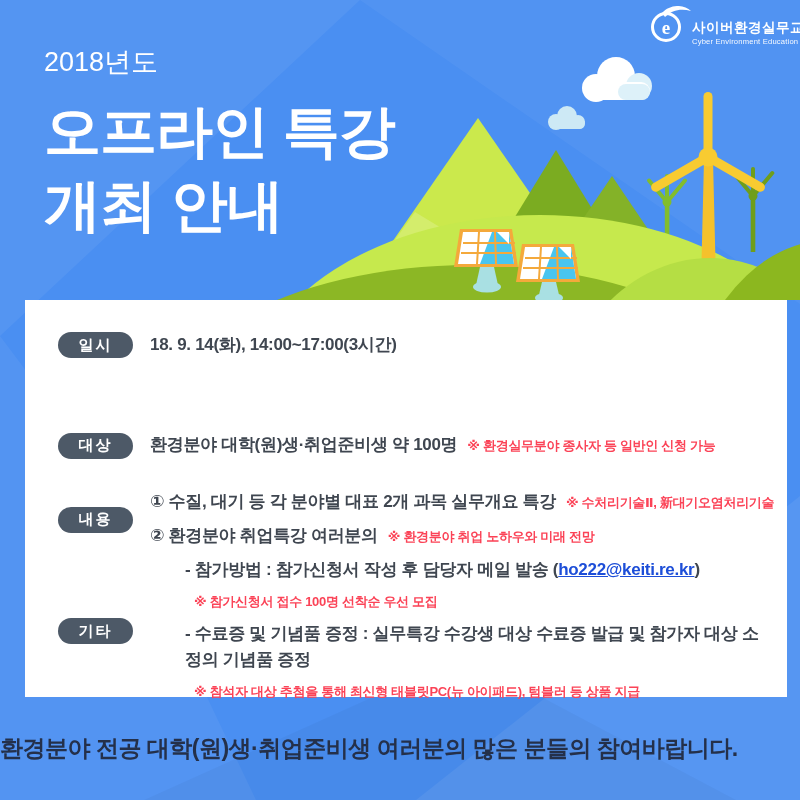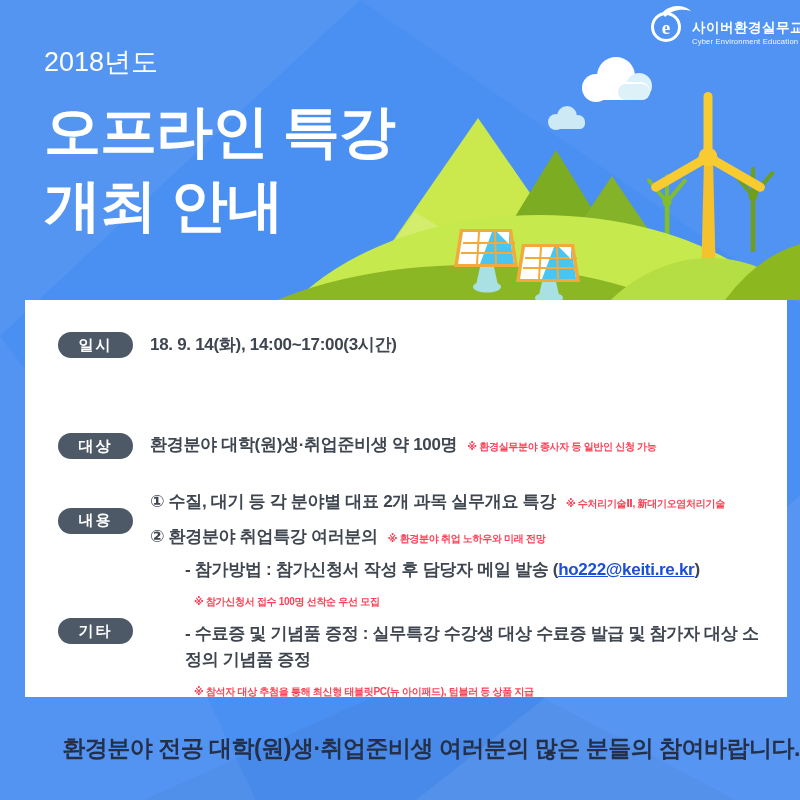--- a/index.html
+++ b/index.html
@@ -22,30 +22,30 @@
 
   .head{position:absolute;left:44px;top:44px;z-index:5;color:#fff;}
   .head .year{font-size:27px;font-weight:500;letter-spacing:0;}
   .head .title{margin-top:14px;font-size:57px;font-weight:800;line-height:1.3;letter-spacing:-1px;white-space:nowrap;}
 
   .panel{position:absolute;left:25px;right:13px;top:300px;bottom:103px;background:#ffffff;z-index:3;}
   .row{position:absolute;left:33px;right:12px;display:flex;align-items:center;}
   .pill{flex:0 0 75px;height:26px;border-radius:14px;background:#4d5967;color:#fff;
         font-size:15px;font-weight:700;letter-spacing:2px;display:flex;align-items:center;justify-content:center;}
   .rowbody{margin-left:17px;font-size:17px;color:#3f4650;line-height:26px;font-weight:600;letter-spacing:-.3px;}
-  .note{color:#fb4357;font-size:10px;font-weight:600;letter-spacing:-.3px;}
+  .note{color:#fb4357;font-size:13px;font-weight:600;letter-spacing:-.3px;}
   .inline-note{margin-left:10px;}
   .sub{margin-top:6px;}
   .indent{margin-left:9px;}
   .mline{line-height:26px;}
   .line2{margin-top:7px;}
   .maillink{color:#1d4ed8;text-decoration:underline;font-weight:600;}
 
   .footer{position:absolute;left:0;right:0;bottom:0;height:103px;z-index:4;
-          display:flex;align-items:center;justify-content:flex-end;}
+          display:flex;align-items:center;justify-content:flex-start;}
   .footer-text{font-size:23px;font-weight:700;color:#24304a;letter-spacing:-.5px;}
 </style>
 </head>
 <body>
 
 <div class="facet f1"></div>
 <div class="facet f2"></div>
 <div class="facet f3"></div>
 <div class="facet f4"></div>
 <div class="facet f5"></div>

